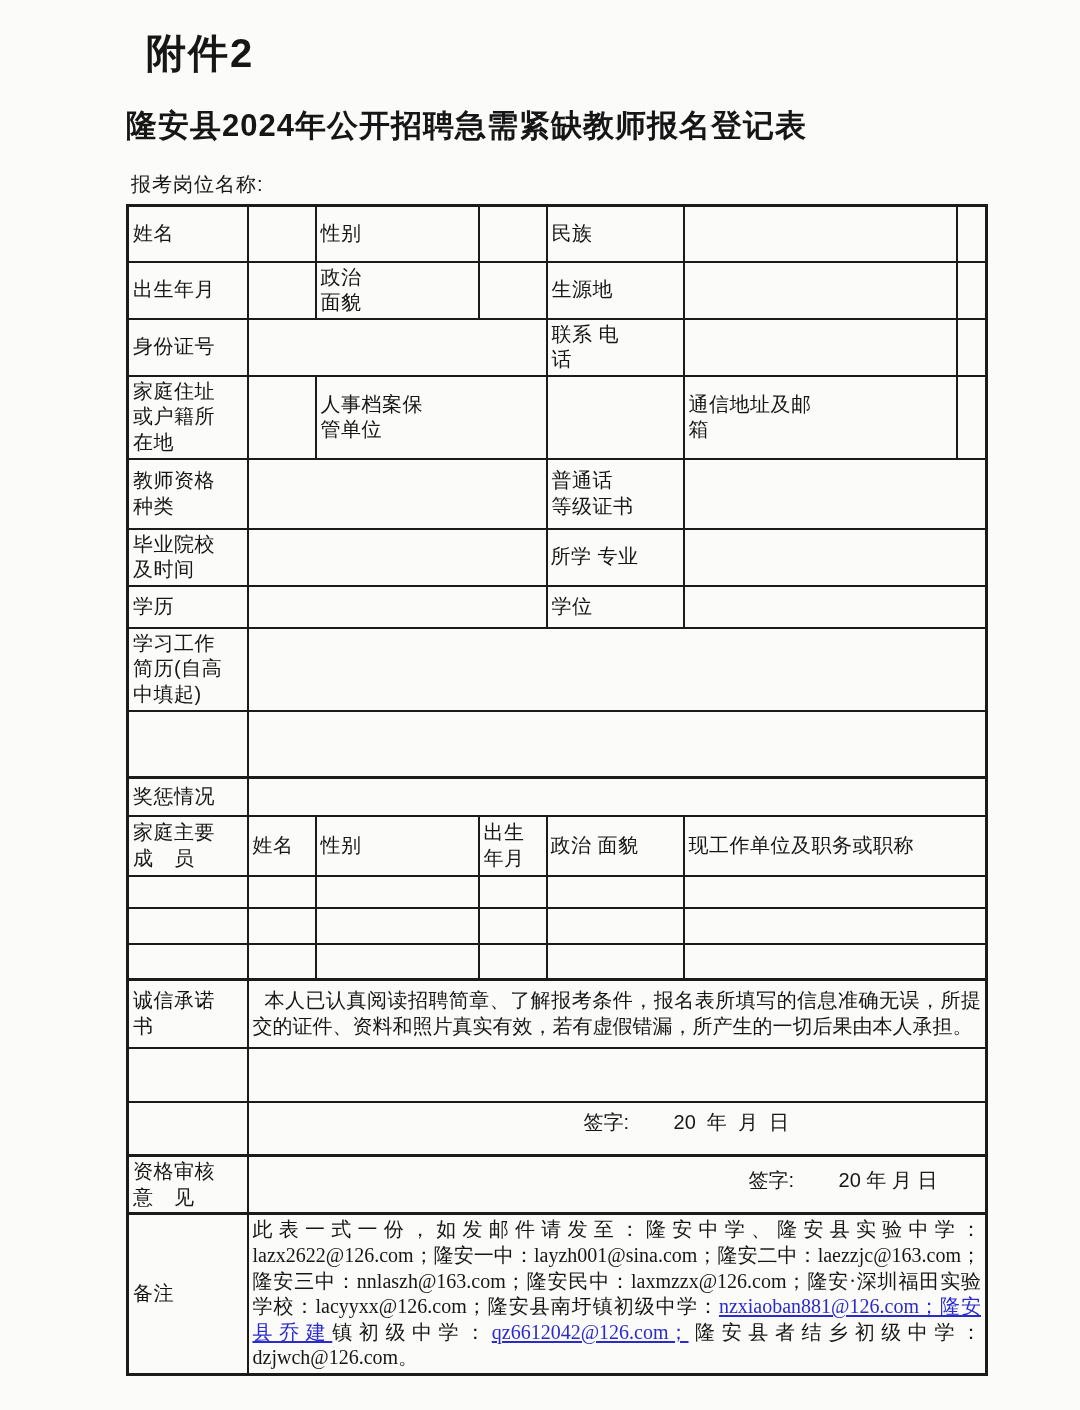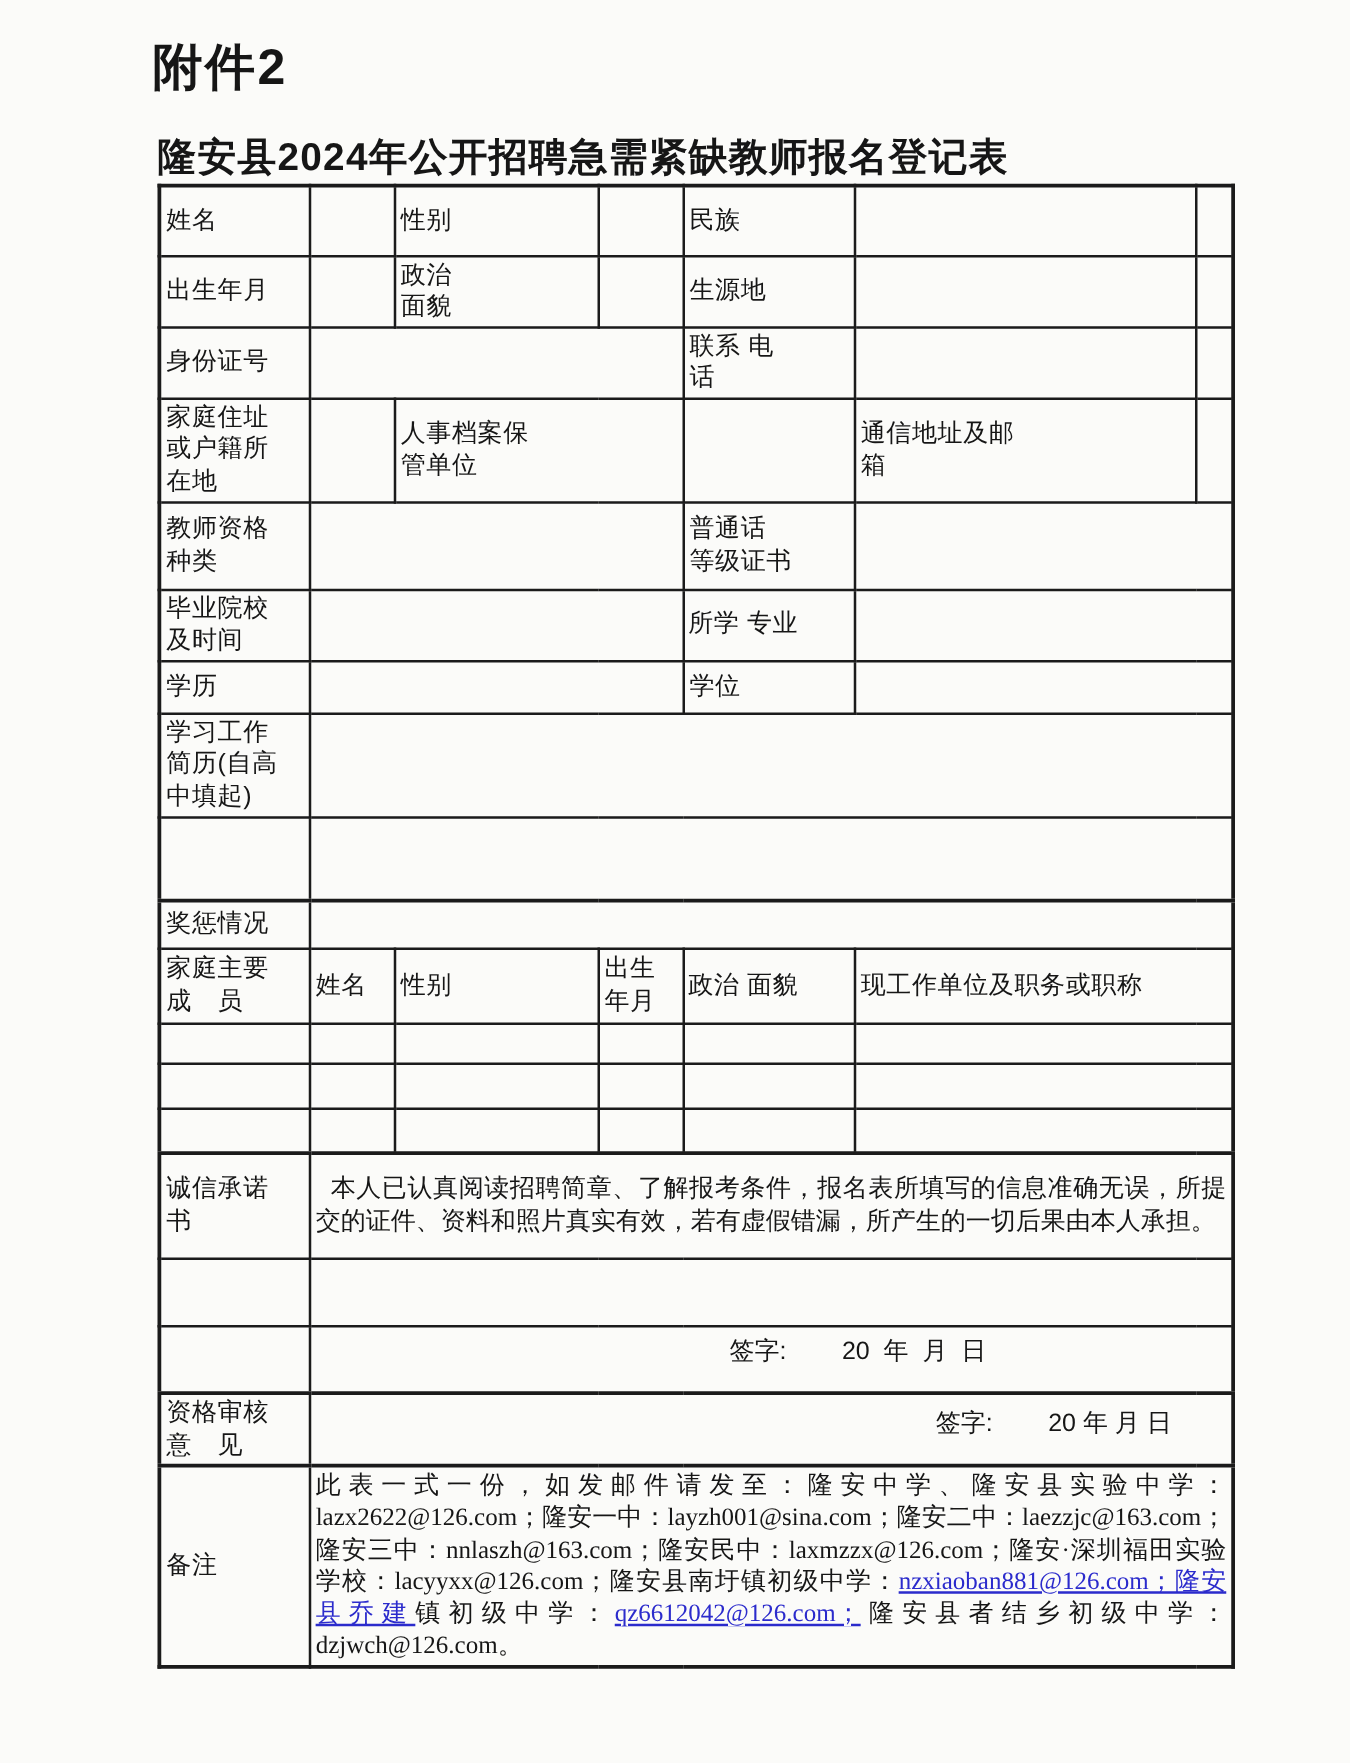--- a/index.html
+++ b/index.html
@@ -12,21 +12,21 @@
   body{
     width:1080px;height:1410px;
     background:var(--paper);
     color:var(--ink);
     font-family:"Liberation Sans","DejaVu Sans",sans-serif;
     -webkit-font-smoothing:antialiased;
   }
   .page{position:relative;width:1080px;height:1410px;overflow:hidden;}
   .attachment{
     padding:26px 0 0 122px;
-    font-size:40px;font-weight:600;letter-spacing:2px;
+    font-size:40px;font-weight:600;letter-spacing:2px;margin-left:24px;
   }
   .title{
     margin:24px 0 0 126px;
     width:859px;
     text-align:left;
     font-size:31px;font-weight:700;letter-spacing:1px;
   }
   .position-line{
     margin:24px 0 6px 131px;
     font-size:20px;letter-spacing:1px;
@@ -82,20 +82,21 @@
     text-underline-offset:2px;
   }
 </style>
 </head>
 <body>
 
 <div class="page">
 
   <div class="attachment">附件2</div>
   <div class="title">隆安县2024年公开招聘急需紧缺教师报名登记表</div>
+  <div class="position-line">报考岗位名称:</div>
 
   <table class="form">
     <colgroup>
       <col style="width:120px">
         <col style="width:68px">
         <col style="width:163px">
       <col style="width:68px">
         <col style="width:137px">
         <col style="width:273px">
       <col style="width:30px">
@@ -215,21 +216,21 @@
     </tr>
     <tr style="height:36px">
       <td class="val"></td>
       <td class="val"></td>
       <td class="val"></td>
       <td class="val"></td>
       <td class="val"></td>
       <td class="val" colspan="2"></td>
     </tr>
 
-    <tr style="height:84px" class="bt3">
+    <tr style="height:68px" class="bt3">
       <td class="lbl">诚信承诺
 书</td>
       <td class="integrity-body" colspan="6">本人已认真阅读招聘简章、了解报考条件，报名表所填写的信息准确无误，所提交的证件、资料和照片真实有效，若有虚假错漏，所产生的一切后果由本人承担。</td>
     </tr>
 
     <tr style="height:54px">
       <td class="val"></td>
       <td class="val" colspan="6"></td>
     </tr>
 

